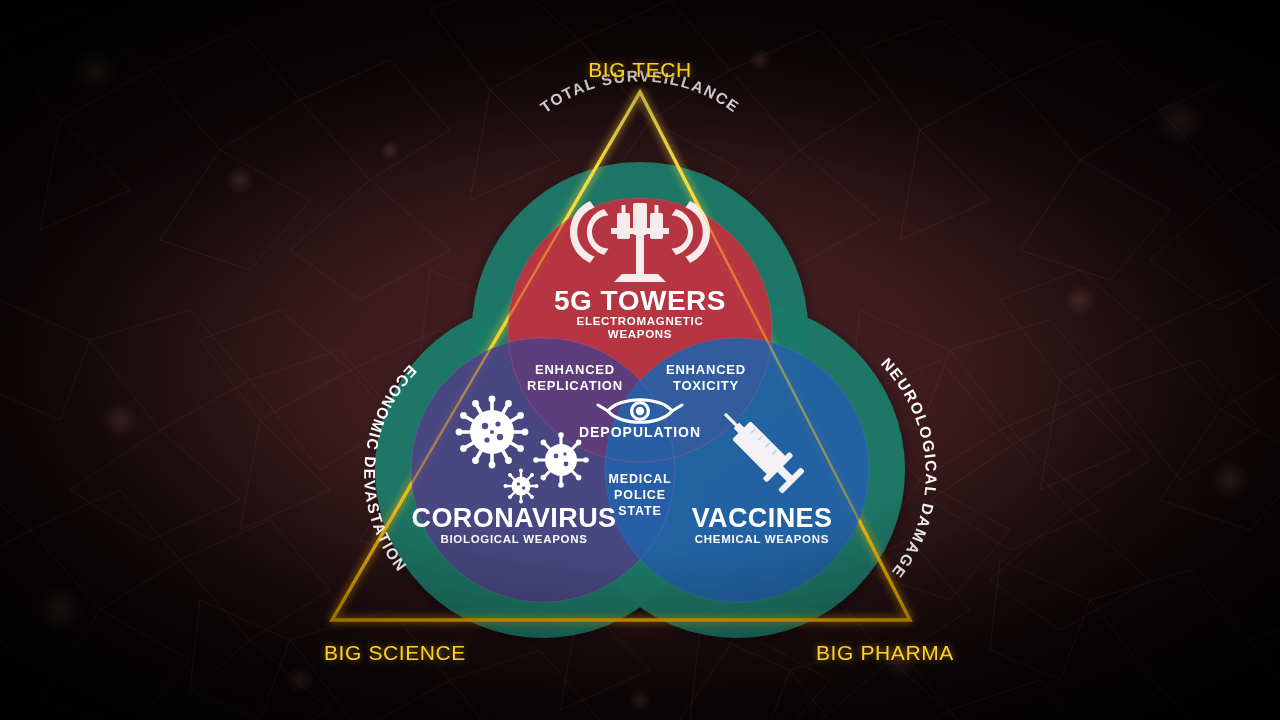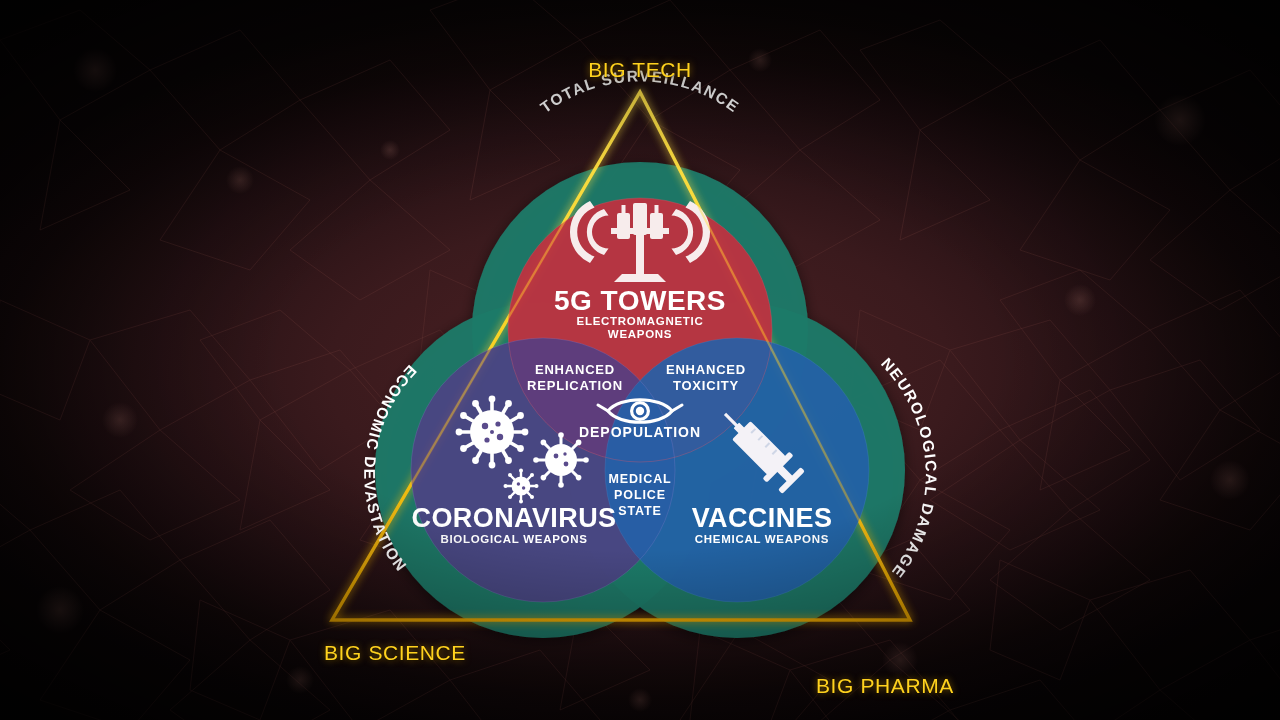--- a/index.html
+++ b/index.html
@@ -29,21 +29,21 @@
     position:absolute;
     color:#ffd21e;
     font-weight:normal;
     font-size:21px;
     letter-spacing:.6px;
     text-shadow:0 0 7px rgba(255,190,0,.55),0 1px 2px rgba(0,0,0,.8);
     white-space:nowrap;
   }
   #lbl-top{left:0;right:0;top:58px;text-align:center;}
   #lbl-left{left:324px;top:641px;}
-  #lbl-right{left:816px;top:674px;}
+  #lbl-right{left:816px;top:641px;}
 </style>
 </head>
 <body>
 
 <div id="stage">
 
   <div class="tex">
     <svg viewBox="0 0 1280 720" preserveAspectRatio="none" aria-hidden="true">
       <defs>
         <g id="netcluster" stroke="#6d3a38" stroke-width="1" fill="none" opacity=".30">

